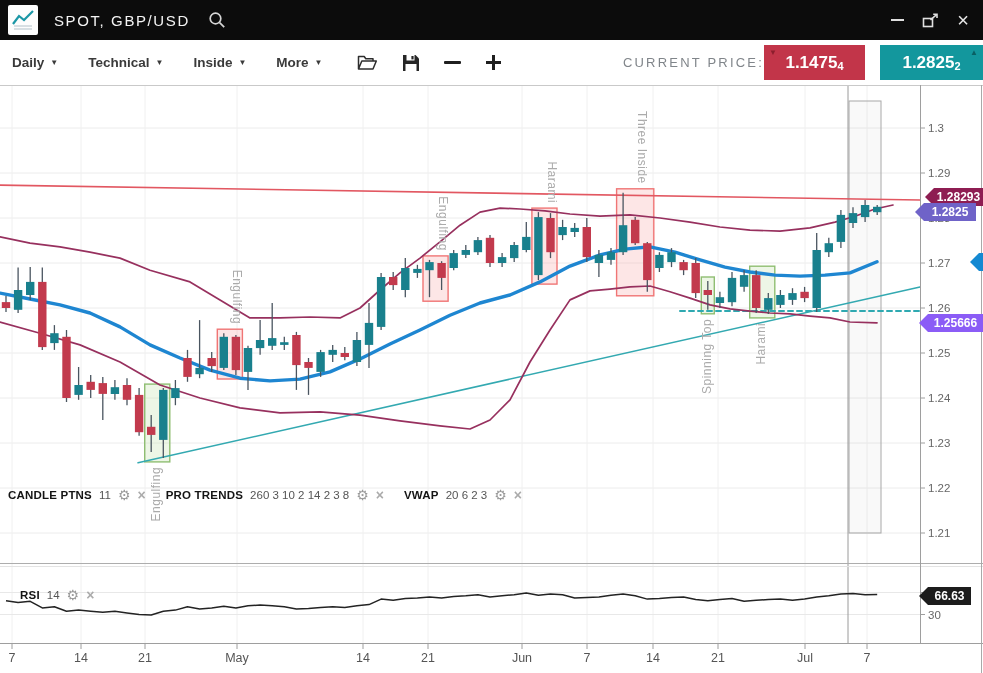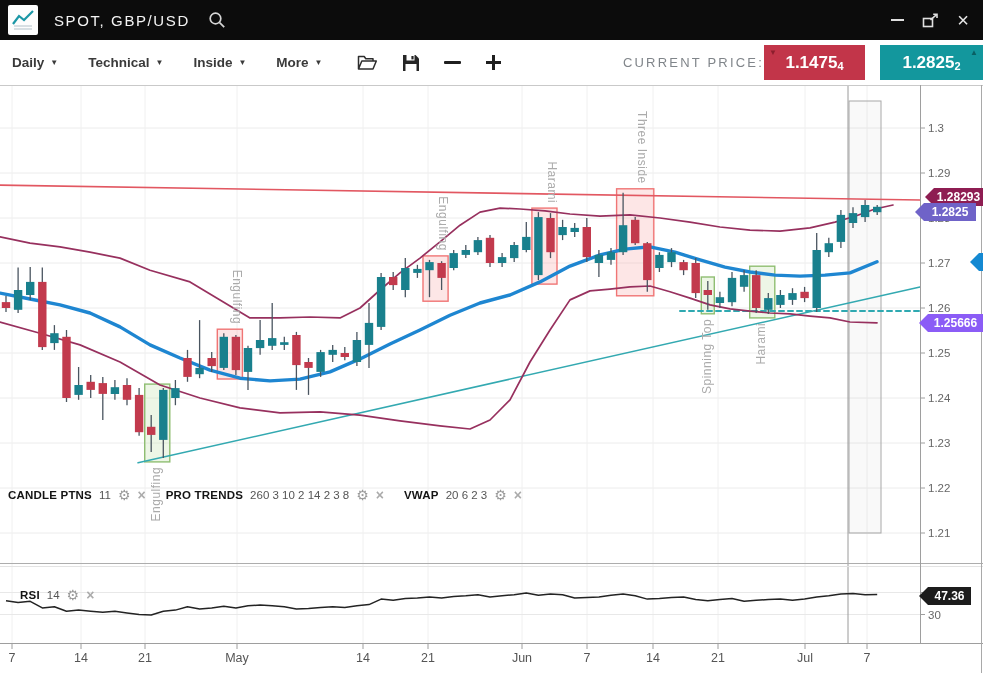--- a/index.html
+++ b/index.html
@@ -402,16 +402,16 @@
         <span class="gear">⚙</span>
         <span class="rm">×</span>
       </span>
     </div>
 
   <div id="tags">
       <div class="tag" style="left: 925px; top: 188px; width: 58px; background: rgb(142, 29, 82); z-index: 6;">1.28293</div>
       <div class="tag" style="left: 915px; top: 203px; width: 61px; background: rgb(111, 99, 200); z-index: 8;">1.2825</div>
       <div class="tag" style="left: 970px; top: 253px; width: 64px; background: rgb(20, 137, 210); z-index: 6;">1.27027</div>
       <div class="tag" style="left: 919px; top: 314px; width: 64px; background: #8b5cf6; z-index: 6;">1.25666</div>
-      <div class="tag" style="left: 919px; top: 587px; width: 52px; background: rgb(28, 28, 28); z-index: 6;">47.36</div>
+      <div class="tag" style="left: 919px; top: 587px; width: 52px; background: rgb(28, 28, 28); z-index: 6;">66.63</div>
     </div>
 
 </div>
 
 </body></html>

